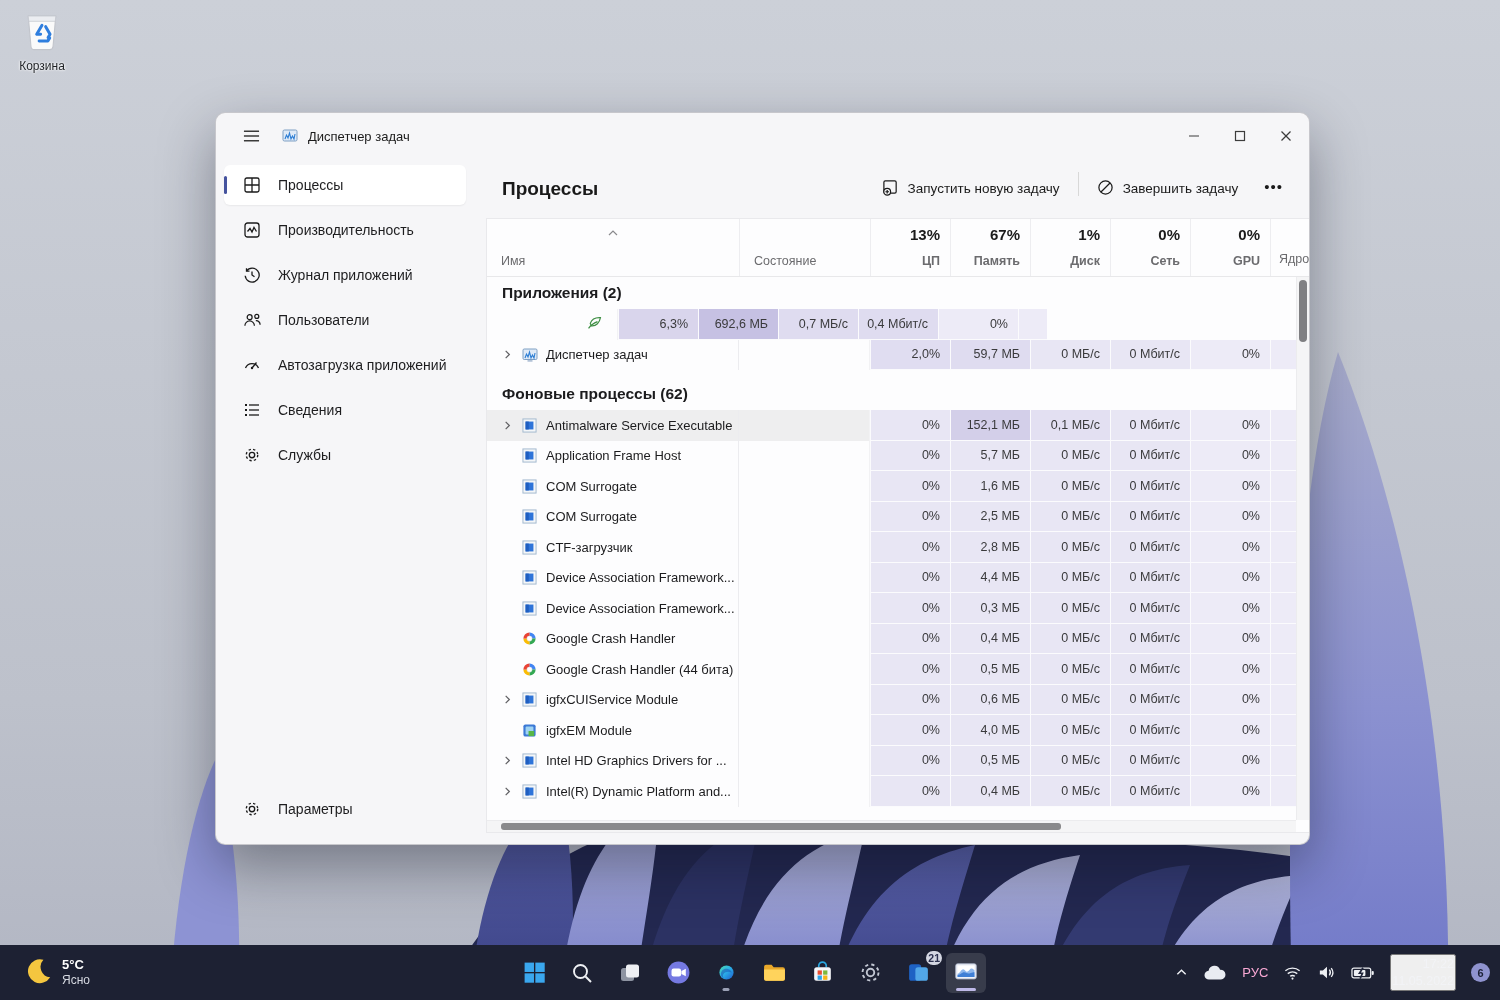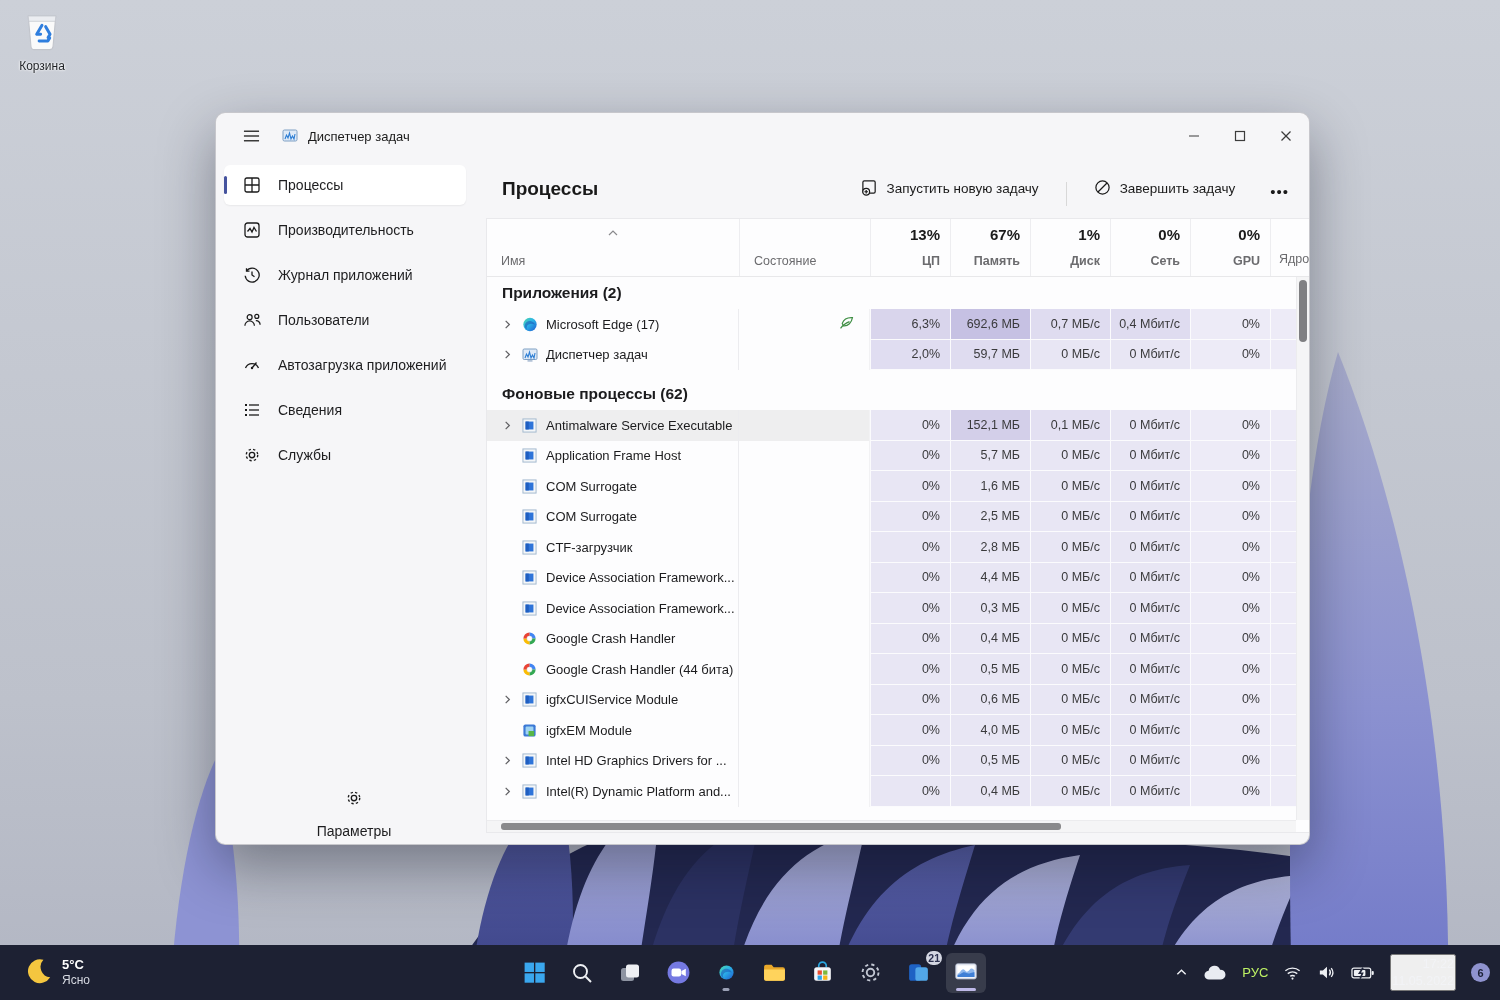--- a/index.html
+++ b/index.html
@@ -22,27 +22,27 @@
   .wtitle { margin-left:10px; font-size:13px; color:#1b1b1b; }
   .wincontrols { margin-left:auto; display:flex; height:100%; }
   .wc { width:46px; height:100%; display:flex; align-items:center; justify-content:center; background:transparent; border:none; color:#3c3c3c; }
 
   
   .side { position:absolute; left:0; top:46px; bottom:0; width:258px; padding:6px 8px; }
   .sitem { position:relative; height:40px; margin-bottom:5px; display:flex; align-items:center; gap:16px; padding-left:18px; border-radius:6px; font-size:14px; color:#1d1d1f; cursor:default; }
   .sitem.selected { background:#ffffff; box-shadow:0 1px 2px rgba(0,0,0,.06); }
   .sitem.selected .accent { position:absolute; left:0; top:11px; width:3px; height:18px; border-radius:2px; background:#45539e; }
   .sitem .sicon { width:20px; display:flex; justify-content:center; }
-  .sitem.settings { position:absolute; bottom:10px; left:8px; right:8px;flex-direction:column; }
+  .sitem.settings { position:absolute; bottom:10px; left:8px; right:8px; }
 
   
   .main { position:absolute; left:258px; top:46px; right:0; bottom:0; }
   .phead { position:absolute; left:0; top:0; right:0; height:59px; display:flex; align-items:center; }
   .ptitle { margin-left:28px; font-size:19px; font-weight:700; color:#191919; }
-  .toolbar { margin-left:auto; margin-right:12px; display:flex; align-items:flex-end; gap:17px; }
+  .toolbar { margin-left:auto; margin-right:18px; display:flex; align-items:flex-start; gap:8px; }
   .tbtn { display:flex; align-items:center; gap:9px; background:transparent; border:none; font-size:13.5px; color:#1b1b1b; padding:7px 10px; border-radius:5px; font-family:"Liberation Sans",sans-serif; }
   .tdivider { width:1px; height:24px; background:#d8d8d8; }
   .morebtn { font-size:15px; letter-spacing:1px; color:#1b1b1b; background:transparent; border:none; padding:6px 8px; }
 
   
   .twrap { position:absolute; left:12px; right:0; top:59px; bottom:11px; background:#fdfdfe; border:1px solid #e9e9ec; border-right:none; overflow:hidden; }
   .thead { display:flex; height:58px; border-bottom:1px solid #e8e8ea; position:relative; }
   .hc { position:relative; }
   .w-name{width:252px;} .w-status{width:131px;} .w-num{width:80px;} .w-core{width:29px;}
   .hc.lb { border-left:1px solid #ededf0; }
@@ -74,21 +74,21 @@
   .wtemp { font-size:13px; font-weight:700; color:#ffffff; line-height:1.25; }
   .wcond { font-size:12px; color:#d5d8e0; line-height:1.25; }
   .tcenter { position:absolute; left:50%; transform:translateX(-50%); display:flex; gap:8px; align-items:flex-end; }
   .tbicon { position:relative; width:40px; height:40px; display:flex; align-items:center; justify-content:center; border-radius:6px; background:transparent; border:none; }
   .tbicon.active { background:rgba(255,255,255,.12); }
   .tbicon.active::after { content:''; position:absolute; bottom:2px; left:50%; transform:translateX(-50%); width:20px; height:3px; border-radius:2px; background:#beb9e8; }
   .tbicon.running::after { content:''; position:absolute; bottom:2px; left:50%; transform:translateX(-50%); width:7px; height:3px; border-radius:2px; background:#9aa0b5; }
   .tbadge { position:absolute; top:-4px; right:-6px; min-width:18px; height:18px; border-radius:9px; background:#d4d7e2; color:#2c3150; font-size:10.5px; font-weight:700; display:flex; align-items:center; justify-content:center; border:2px solid #1d2133; padding:0 2px; }
   .tray { position:absolute; right:10px; top:0; height:55px; display:flex; align-items:center; gap:15px; }
   .trayitem { display:flex; align-items:center; justify-content:center; background:transparent; border:none; }
-  .lang { font-size:13px; color:#bef264;text-align:center; }
+  .lang { font-size:13px; color:#f9a8d4;text-align:center; }
   .clock { text-align:right; font-size:12.5px; color:#f2f3f6; line-height:1.3; }
   .notifbadge { width:19px; height:19px; border-radius:50%; background:#8f93cf; color:#1c2036; font-size:11px; font-weight:700; display:flex; align-items:center; justify-content:center; }
 </style>
 </head>
 <body>
 
 <div class="screen">
 
   <svg class="wall" viewBox="0 0 1500 1000" preserveAspectRatio="none">
     <defs>
@@ -325,41 +325,20 @@
             </div>
           <div class="hc w-core lb">
               <span class="hlabel" style="left:8px; bottom:auto; top:33px;">Ядро</span>
             </div>
         </div>
         <div id="rows">
             <div class="grouph">
               <span>Приложения (2)</span>
             </div>
             <div class="prow">
-              <div class="c-name">
-                <span class="chv">
-                  <svg viewBox="0 0 12 12" width="11" height="11">
-                    <path d="M4 2 L8 6 L4 10" fill="none" stroke="#606063" stroke-width="1.3"></path>
-                  </svg>
-                </span>
-                <span class="picon">
-                  <svg viewBox="0 0 24 24" width="17" height="17">
-                    <defs>
-                      <linearGradient id="egrad" x1="0" y1="0" x2="1" y2="1">
-                        <stop offset="0" stop-color="#4fd8a8"></stop>
-                        <stop offset="0.45" stop-color="#2bb3e8"></stop>
-                        <stop offset="1" stop-color="#1f5bd0"></stop>
-                      </linearGradient>
-                    </defs>
-                    <circle cx="12" cy="12" r="10" fill="url(#egrad)"></circle>
-                    <path d="M4 14 C4.6 8.4 9.5 5.8 14 7 C17.8 8 19.3 10.8 19.2 12.2 C15.2 9.8 8.4 11 7.2 15.2 C6.5 17.4 7.3 19.2 8.4 20.3 C5.3 18.8 3.9 16.3 4 14 Z" fill="#1a4bb0" opacity="0.5"></path>
-                  </svg>
-                </span>
-                <span>Microsoft Edge (17)</span>
-              </div>
               <div class="c-status">
                 <span><svg viewBox="0 0 20 20" width="17" height="17" fill="none" stroke="#3f8f44" stroke-width="1.4">
                     <path d="M5 11 C7 5.5 12.5 4 17 4.3 C16 10 12 14.5 6.5 14 Z"></path>
                     <path d="M3 17 C6 12.5 9.5 10.5 13.5 9"></path>
                   </svg></span>
               </div>
               <div class="c-num" style="background:#d9d5ec">
                 <span>6,3%</span>
               </div>
               <div class="c-num" style="background:#c6c1e3">

